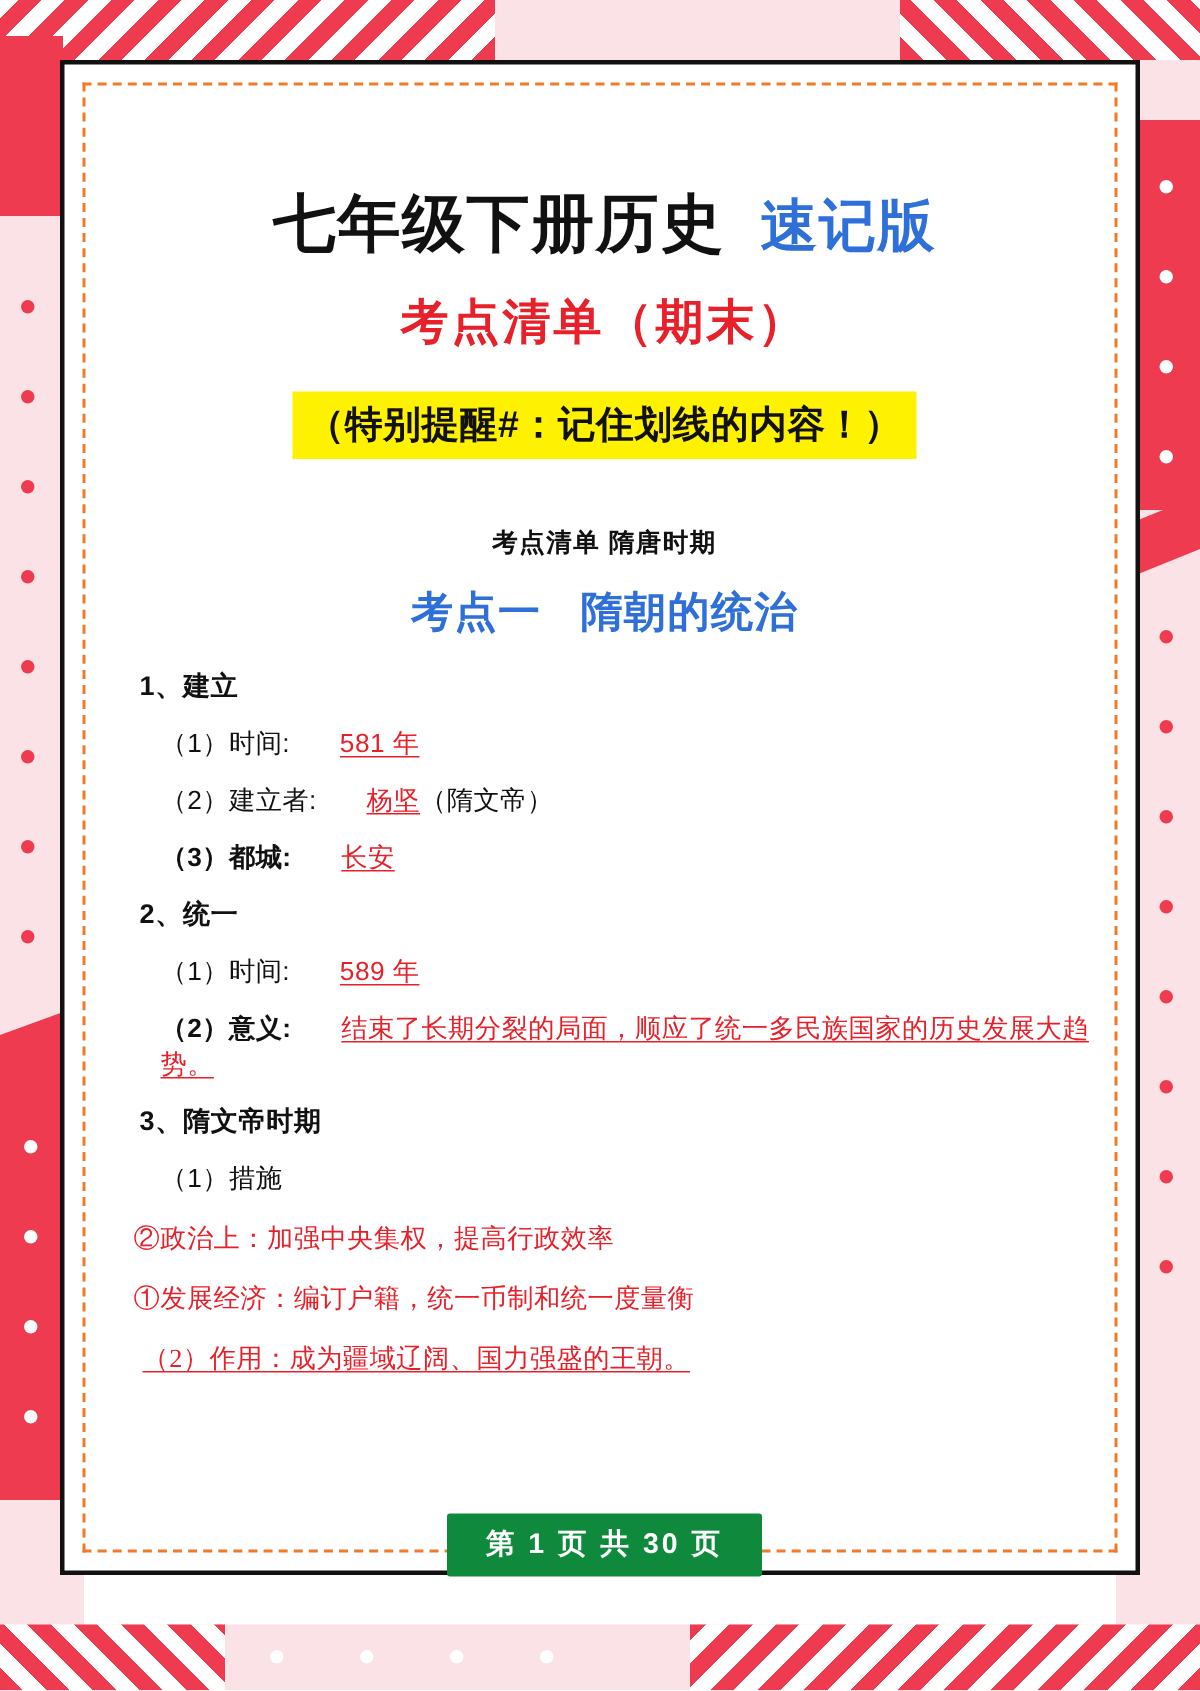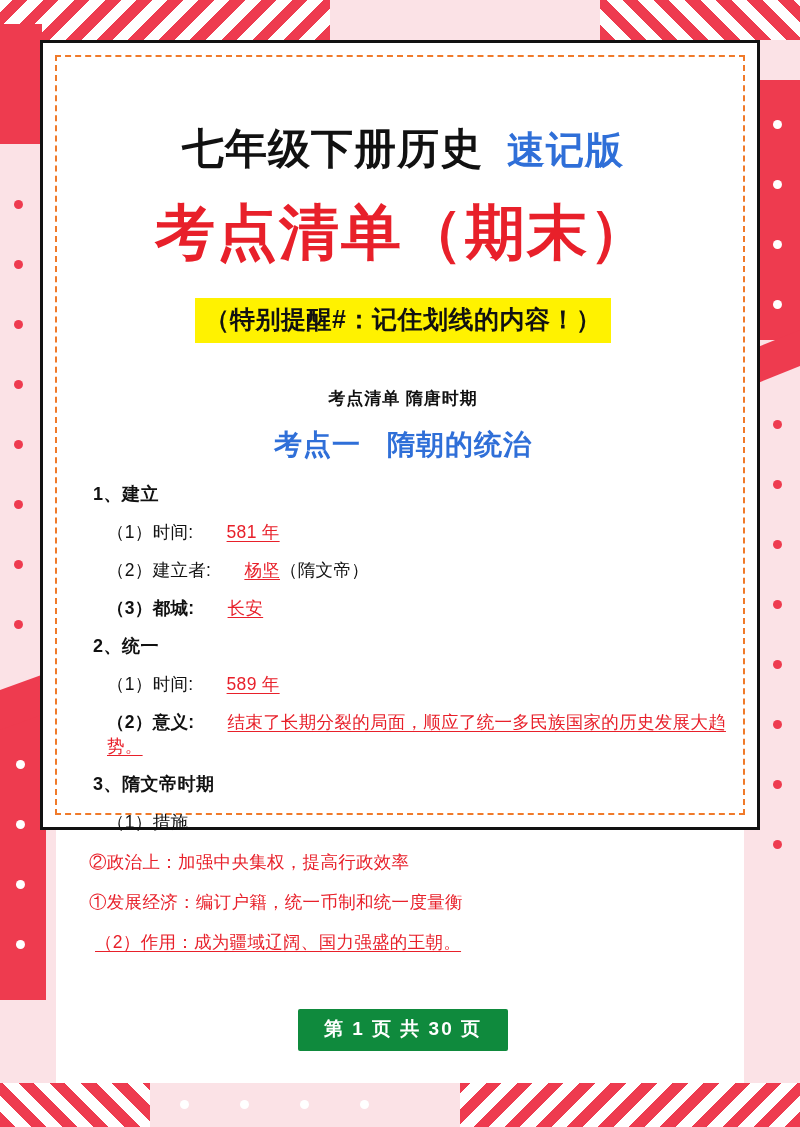--- a/index.html
+++ b/index.html
@@ -105,21 +105,21 @@
     width: 9px; height: 9px;
     border-radius: 50%;
     background: #ee3b4f;
   }
   .dot-white { background: #ffffff; }
 
   
   .card {
     position: absolute;
     left: 40px; top: 40px;
-    width: 720px; height: 790px;
+    width: 720px; height: 1010px;
     background: #ffffff;
     border: 3px solid #111111;
   }
   .card-inner-dash {
     position: absolute;
     left: 12px; top: 12px; right: 12px; bottom: 12px;
     border: 2px dashed #f07a2a;
   }
 
   .content {
@@ -144,21 +144,21 @@
   .title-sub {
     font-size: 38px;
     font-weight: bold;
     color: #2f6fd8;
     margin-left: 24px;
     letter-spacing: 1px;
   }
   .title-big {
     text-align: center;
     margin-top: 16px;
-    font-size: 60px;
+    font-size: 32px;
     font-weight: bold;
     color: #e8202a;
     letter-spacing: 2px;
   }
   .notice-wrap {
     text-align: center;
     margin-top: 24px;
   }
   .notice {
     display: inline-block;
@@ -215,21 +215,21 @@
   .line-red {
     font-size: 17.5px;
     color: #e8202a;
     margin: 16px 0 0 4px;
     letter-spacing: 0.3px;
   }
   .line-red.ul {
     text-decoration: underline;
     text-underline-offset: 3px;
   }
-  .line-red.indent { margin-left: 10px; }
+  .line-red.indent { margin-left: 10px; font-family: Liberation Serif, serif; }
 
   
   .footer {
     position: absolute;
     left: 0; right: 0;
     bottom: 8px;
     text-align: center;
   }
   .pill {
     display: inline-block;

